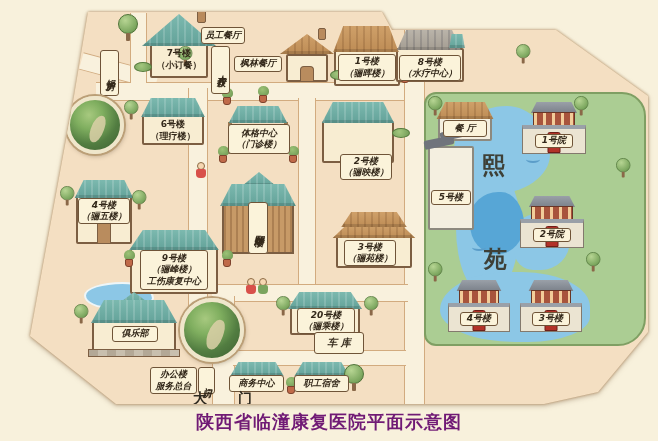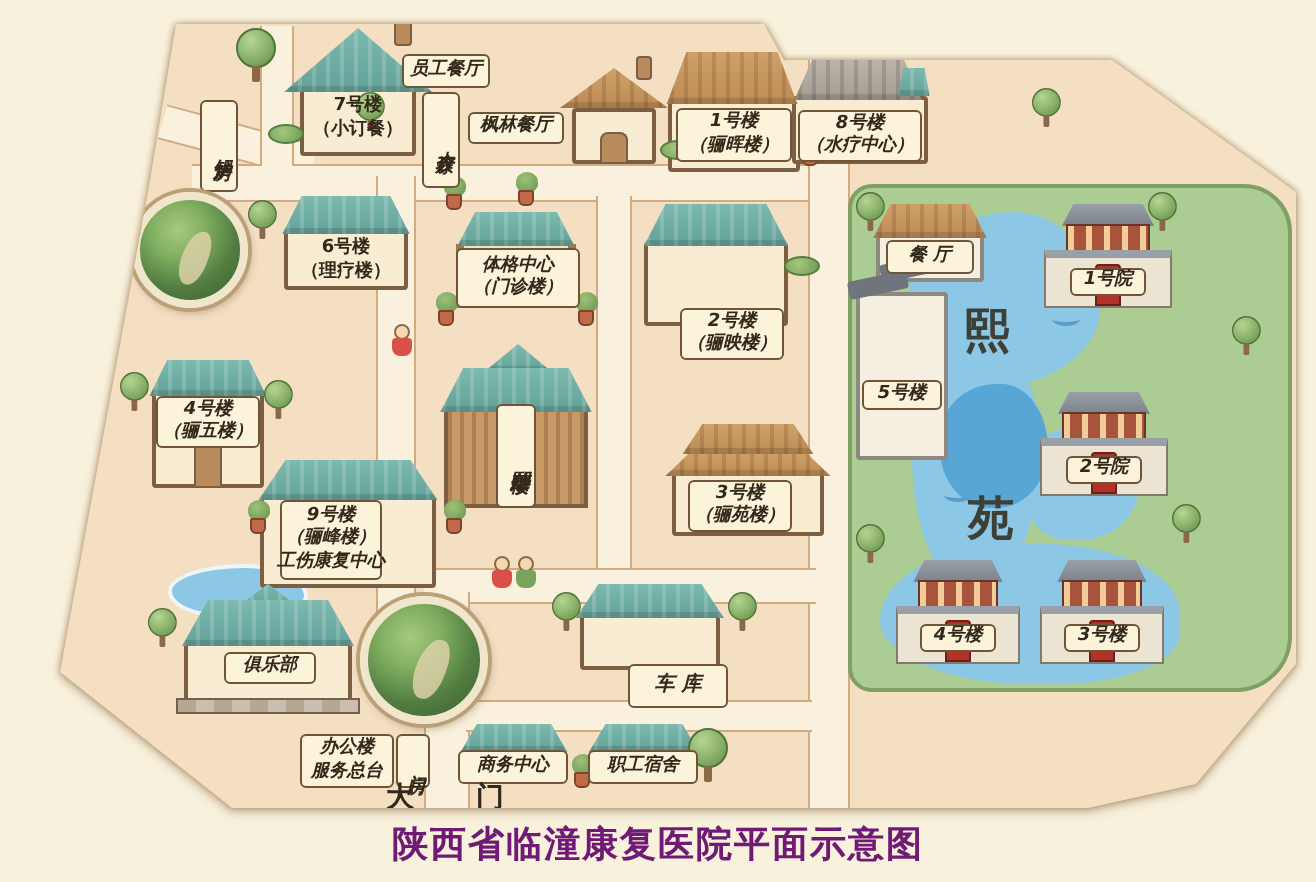--- a/index.html
+++ b/index.html
@@ -214,36 +214,40 @@
         <span>（骊五楼）</span>
       </div>
 
       <div class="roof gable" style="left:242px;top:172px;width:34px;height:14px;"></div>
       <div class="roof" style="left:214px;top:184px;width:88px;height:22px;"></div>
       <div class="xh-body" style="left:222px;top:204px;width:72px;height:50px;"></div>
       <div class="lbl vlbl" style="left:248px;top:202px;width:20px;height:52px;font-size:10px;">熙華楼</div>
 
       <div class="roof" style="left:122px;top:230px;width:104px;height:20px;"></div>
       <div class="hbody" style="left:130px;top:248px;width:88px;height:46px;"></div>
-      <div class="lbl" style="left:140px;top:250px;width:51px;height:40px;">
+      <div class="lbl" style="left:140px;top:250px;width:68px;height:40px;">
         <span>9号楼</span>
         <span>（骊峰楼）</span>
         <span>工伤康复中心</span>
       </div>
 
       <div class="roof brown" style="left:326px;top:226px;width:96px;height:12px;"></div>
       <div class="roof brown" style="left:336px;top:212px;width:76px;height:15px;"></div>
       <div class="hbody" style="left:336px;top:236px;width:76px;height:32px;"></div>
       <div class="lbl" style="left:344px;top:240px;width:52px;height:26px;">
         <span>3号楼</span>
         <span>（骊苑楼）</span>
       </div>
 
       <div class="roof" style="left:282px;top:292px;width:86px;height:17px;"></div>
       <div class="hbody" style="left:290px;top:307px;width:70px;height:28px;"></div>
+      <div class="lbl" style="left:297px;top:308px;width:58px;height:26px;">
+        <span>20号楼</span>
+        <span>（骊乘楼）</span>
+      </div>
 
       <div class="roof gable" style="left:118px;top:292px;width:32px;height:12px;"></div>
       <div class="roof" style="left:84px;top:300px;width:100px;height:23px;"></div>
       <div class="hbody" style="left:92px;top:321px;width:84px;height:30px;"></div>
       <div class="stonebase" style="left:88px;top:349px;width:92px;height:8px;"></div>
       <div class="lbl" style="left:112px;top:326px;width:46px;height:16px;">俱乐部</div>
 
       <div class="photo" style="left:180px;top:298px;width:64px;height:64px;"></div>
 
       <div class="lbl" style="left:314px;top:332px;width:50px;height:22px;font-size:10px;">车 库</div>

